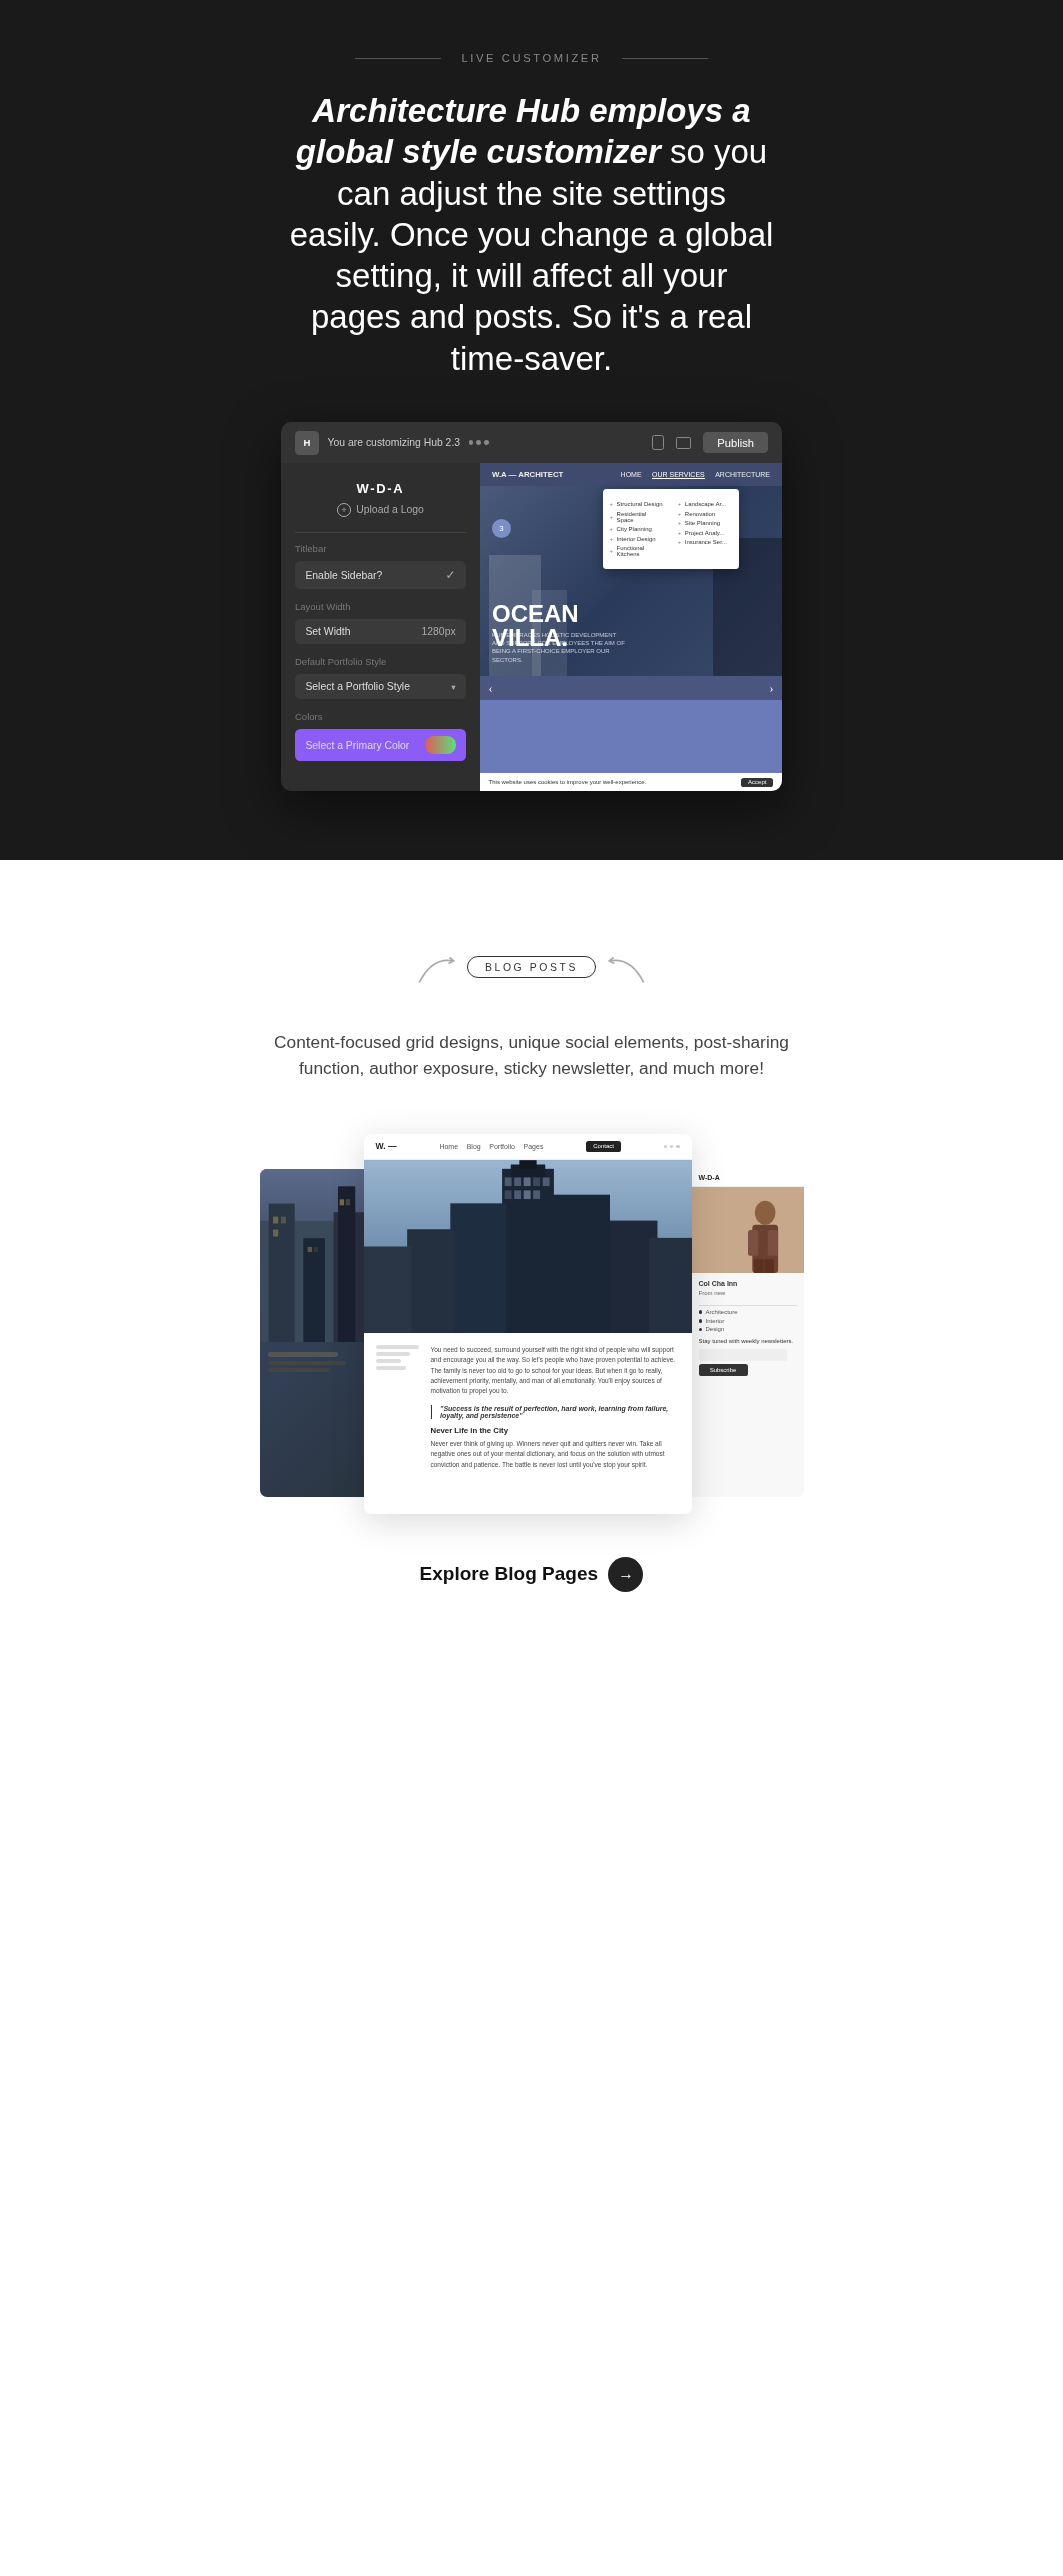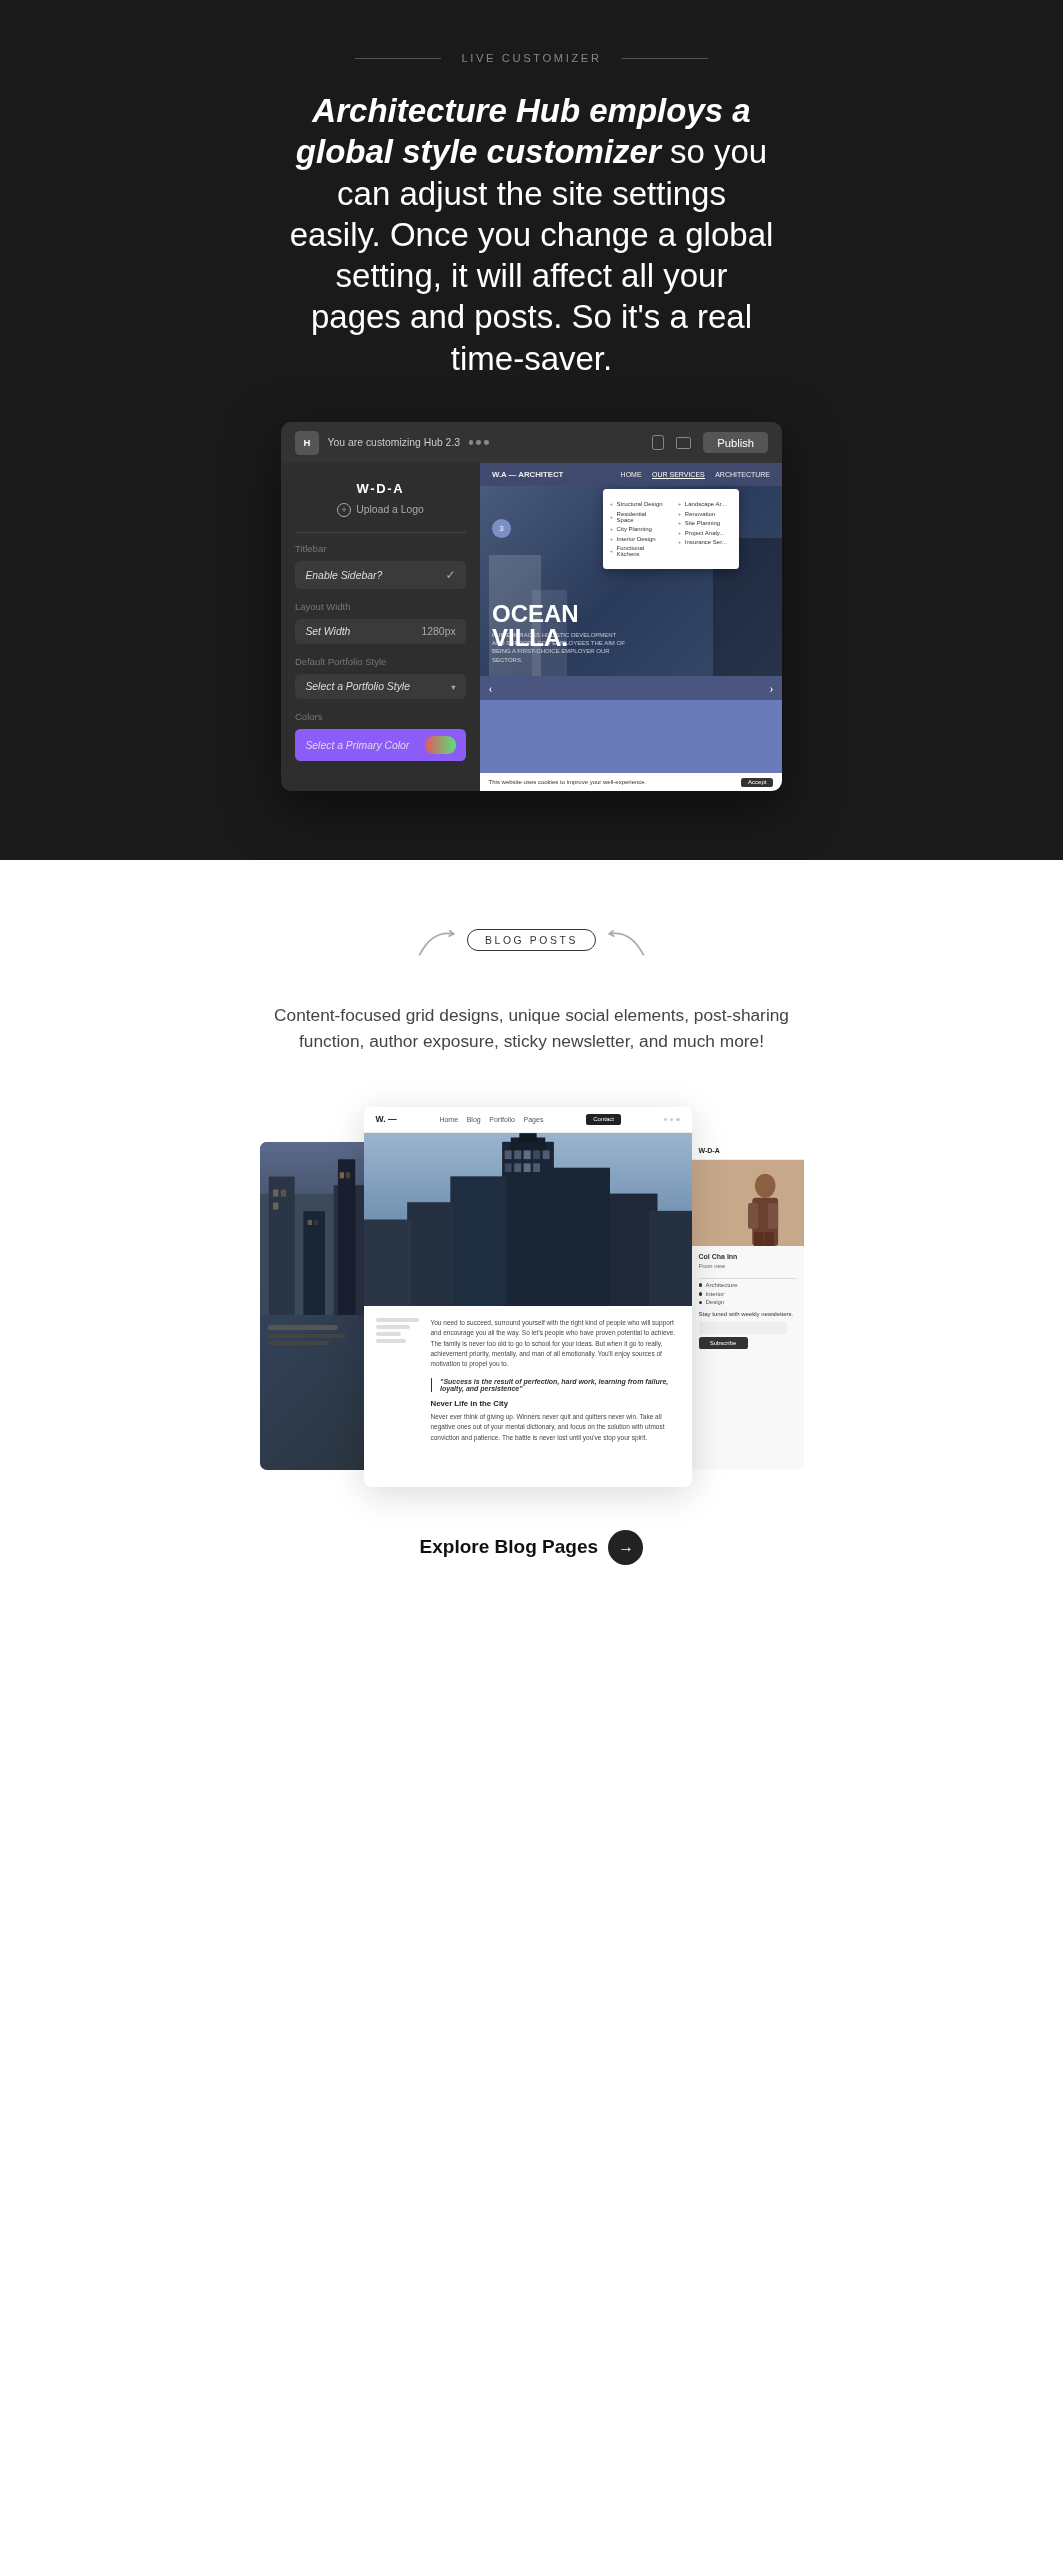--- a/index.html
+++ b/index.html
@@ -202,21 +202,20 @@
       border-radius: 5.2px;
       padding: 7px 10.4px;
       display: flex;
       align-items: center;
       justify-content: space-between;
       margin-bottom: 12px;
     }
     .sidebar-field-text {
       font-size: 10.4px;
       color: #ddd;
-      font-style: italic;
     }
     .sidebar-field-check {
       color: #aaa;
       font-size: 12px;
     }
 
     .sidebar-field-row {
       background: #3a3a3a;
       border-radius: 5.2px;
       padding: 7px 10.4px;
@@ -411,21 +410,21 @@
       border-radius: 2.6px;
       padding: 1.7px 7px;
       font-size: 6px;
       cursor: pointer;
     }
 
     
     .section-blog {
       background: #fff;
       width: 100%;
-      padding: 69px 35px;
+      padding: 96px 35px;
       display: flex;
       flex-direction: column;
       align-items: center;
     }
 
     .blog-label {
       font-family: Arial, sans-serif;
       font-size: 10.4px;
       letter-spacing: 2.6px;
       color: #333;

